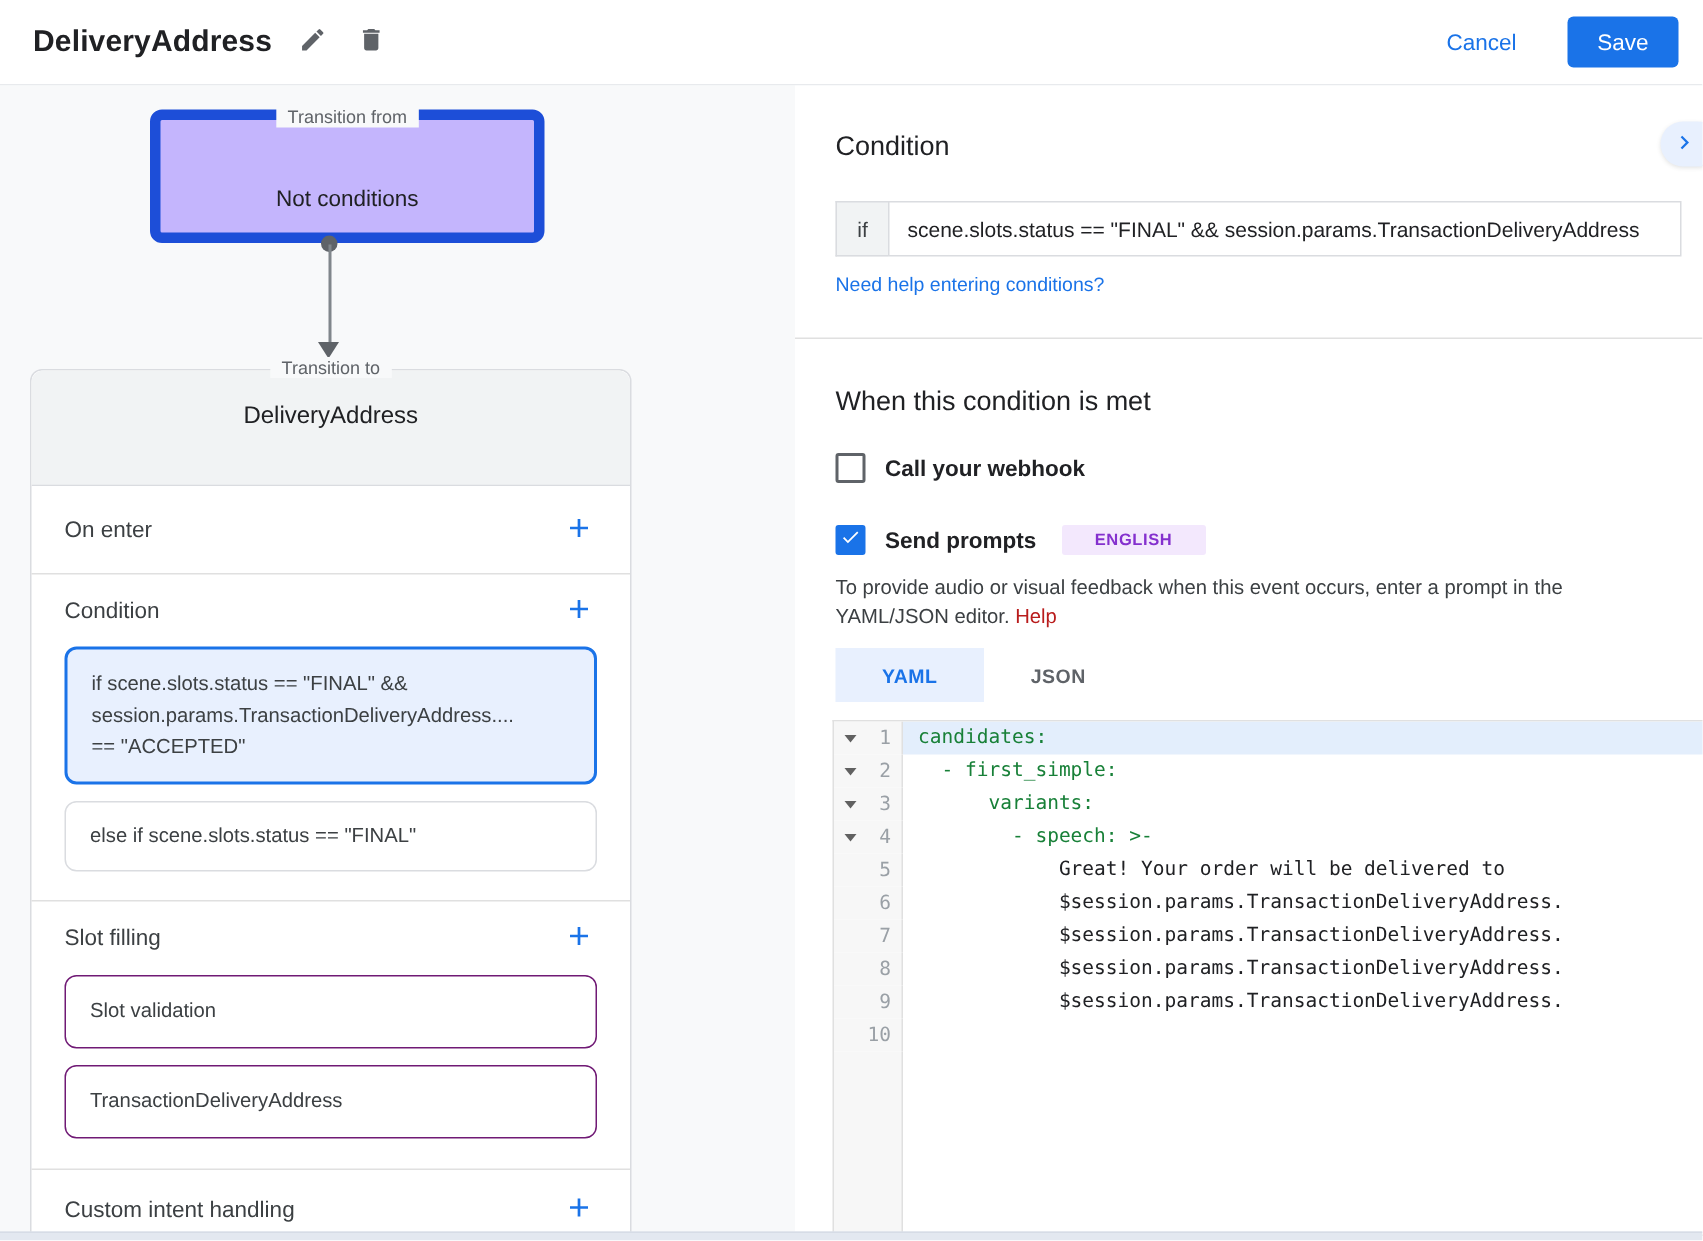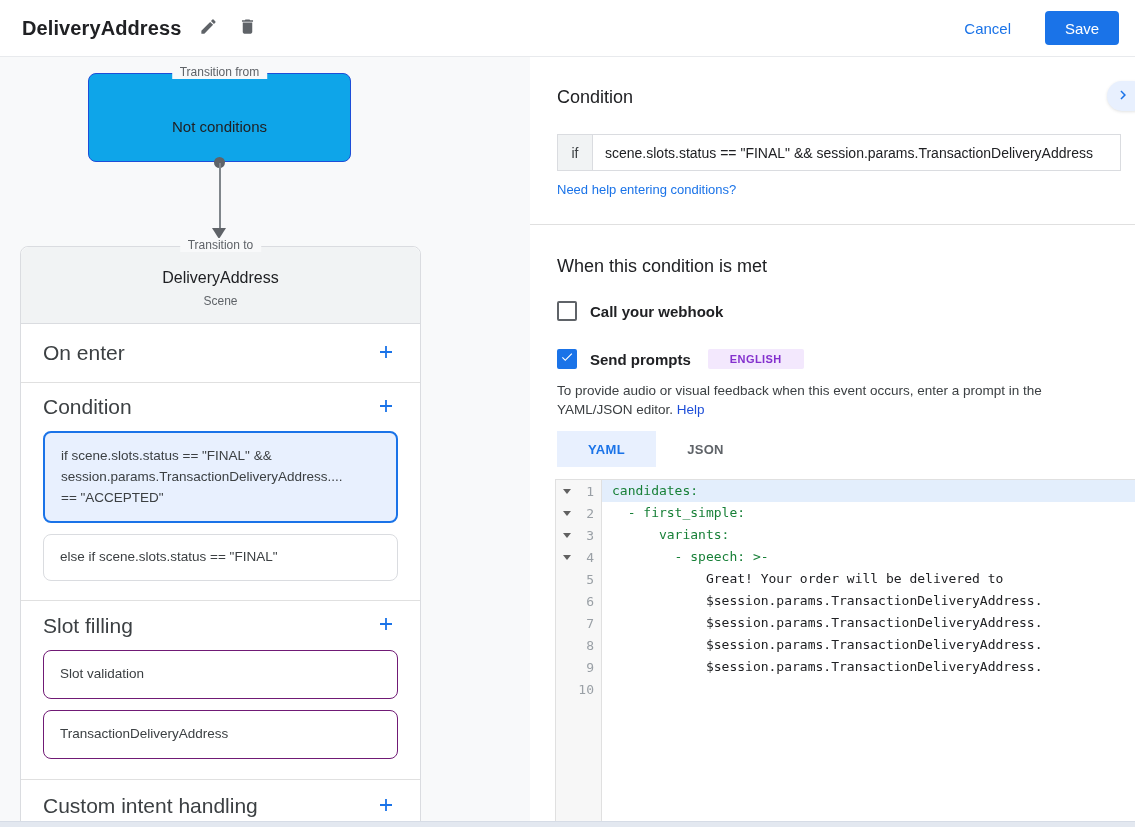--- a/index.html
+++ b/index.html
@@ -20,22 +20,22 @@
   .cancel-btn { background: transparent; border: none; color: #1a73e8; font-size: 15px;
     font-weight: 500; font-family: inherit; cursor: pointer; margin-right: 34px; }
   .save-btn { background: #1a73e8; color: #fff; border: none; border-radius: 4px;
     font-size: 15px; font-weight: 500; font-family: inherit; width: 74px; height: 34px;
     margin-right: 16px; cursor: pointer; }
 
   
   .flow-col { position: absolute; top: 57px; left: 0; width: 530px; height: 765px;
     background: #f8f9fa; overflow: hidden; }
 
-  .from-box { position: absolute; left: 88px; top: 16px; width: 263px; height: 89px;
-    background: #0ea5e9; border: 1px solid #1d4ed8; border-radius: 8px; }
+  .from-box { position: absolute; left: 100px; top: 16px; width: 263px; height: 89px;
+    background: #c4b5fd; border: 7px solid #1d4ed8; border-radius: 8px; }
   .box-legend { position: absolute; top: -9px; left: 50%; transform: translateX(-50%);
     background: #f8f9fa; padding: 0 8px; font-size: 12px; color: #5f6368; white-space: nowrap; }
   .from-value { position: absolute; top: 44px; width: 100%; text-align: center;
     font-size: 15px; color: #202124; }
 
   .connector-dot { position: absolute; left: 214px; top: 100px; width: 11px; height: 11px;
     border-radius: 50%; background: #5f6368; }
   .connector-line { position: absolute; left: 218.5px; top: 106px; width: 2px; height: 66px;
     background: #80868b; }
   .connector-arrow { position: absolute; left: 212px; top: 171px; width: 0; height: 0;
@@ -44,21 +44,21 @@
 
   .scene-card { position: absolute; left: 20px; top: 189px; width: 401px; height: 585px;
     background: #fff; border: 1px solid #dadce0; border-radius: 8px 8px 0 0; }
   .scene-header { background: #f1f3f4; border-bottom: 1px solid #dadce0;
     border-radius: 8px 8px 0 0; height: 77px; text-align: center; padding-top: 22px; }
   .scene-name { font-size: 16px; color: #202124; }
   .scene-type { font-size: 12px; color: #5f6368; margin-top: 7px; }
 
   .section-row { display: flex; align-items: center; justify-content: space-between;
     padding: 0 24px 0 22px; }
-  .section-label { font-size: 21px; color: #3c4043; text-align: center; }
+  .section-label { font-size: 15px; color: #3c4043; text-align: center; }
   .plus-btn { border: none; background: transparent; cursor: pointer; padding: 2px;
     display: inline-flex; }
   .sec-divider { border: none; border-top: 1px solid #e0e0e0; }
 
   .row-onenter { height: 58px; }
   .row-condlabel { height: 48px; }
   .cond-card-selected { margin: 0 22px; min-height: 92px; background: #e8f0fe;
     border: 2px solid #1a73e8; border-radius: 8px; padding: 12px 16px;
     font-size: 13.5px; color: #3c4043; line-height: 21px; white-space: pre-line; cursor: pointer; }
   .cond-card { margin: 11px 22px 0 22px; height: 47px; background: #fff;
@@ -99,21 +99,21 @@
     background: #fff; flex: none; }
   .checkbox.checked { border-color: #1a73e8; background: #1a73e8;
     display: flex; align-items: center; justify-content: center; }
   .check-label { margin-left: 13px; font-size: 15px; font-weight: 700; color: #202124; }
   .row2 { margin-top: 28px; }
   .lang-badge { margin-left: 17px; background: #f3e8fd; color: #8430ce; font-size: 11px;
     font-weight: 700; letter-spacing: .4px; padding: 4px 22px; border-radius: 2px; }
 
   .hint { margin-top: 12px; width: 552px; font-size: 13.5px; color: #3c4043;
     line-height: 19px; }
-  .hint a { color: #1d4ed8; text-decoration: none; cursor: pointer; }
+  .hint a { color: #b91c1c; text-decoration: none; cursor: pointer; }
 
   .tabs { display: flex; margin-top: 12px; }
   .tab { width: 99px; height: 36px; display: flex; align-items: center; justify-content: center;
     font-size: 13px; font-weight: 700; letter-spacing: .3px; color: #5f6368; cursor: pointer;
     background: transparent; border: none; font-family: inherit; }
   .tab.active { background: #e8f0fe; color: #1a73e8; }
 
   
   .editor { margin-top: 12px; margin-left: -2px; width: 585px; height: 344px;
     border: 1px solid #e0e0e0; border-right: none; display: flex; flex-direction: column;
@@ -170,21 +170,20 @@
 
     <div class="connector-dot"></div>
     <div class="connector-line"></div>
     <div class="connector-arrow"></div>
 
     <div class="scene-card">
       <span class="box-legend">Transition to</span>
 
       <div class="scene-header">
         <div class="scene-name">DeliveryAddress</div>
-        <div class="scene-type">Scene</div>
       </div>
 
       <div class="section-row row-onenter">
         <span class="section-label">On enter</span>
         <button class="plus-btn">
           <span>
             <svg width="16" height="16" viewBox="0 0 16 16">
                 <path d="M8 2v12M2 8h12" stroke="#1a73e8" stroke-width="1.8" fill="none"></path>
               </svg>
           </span>

